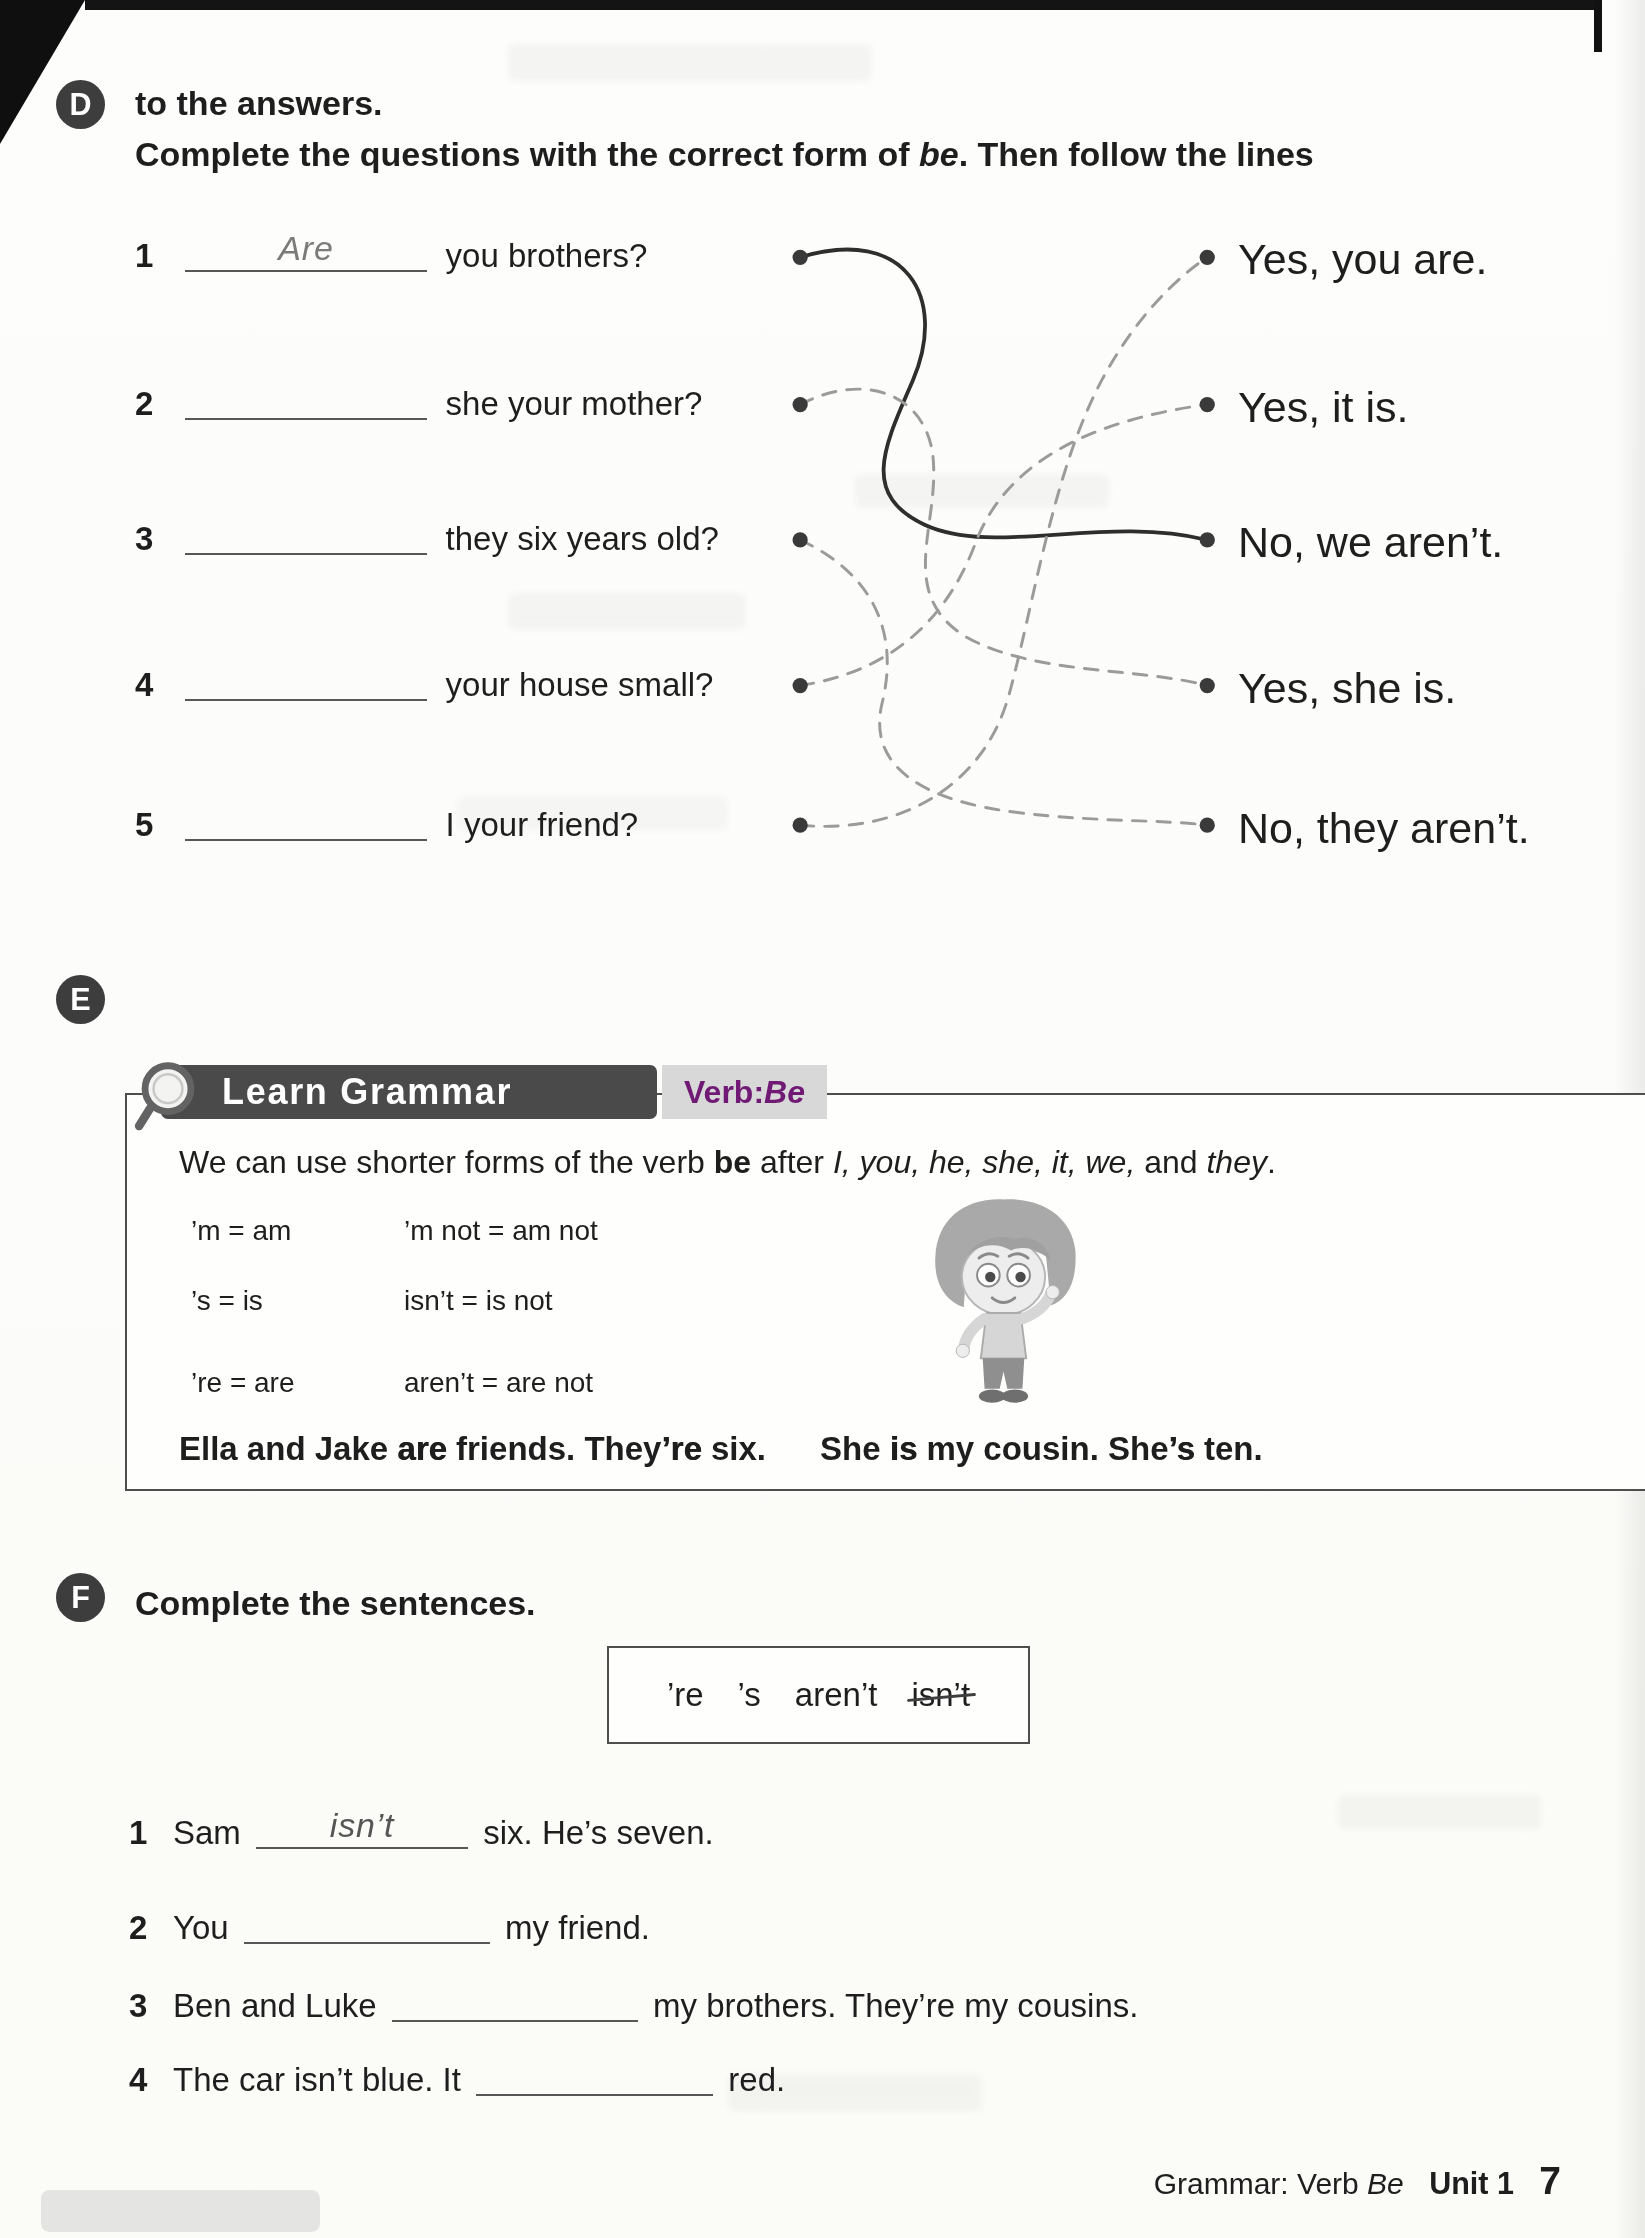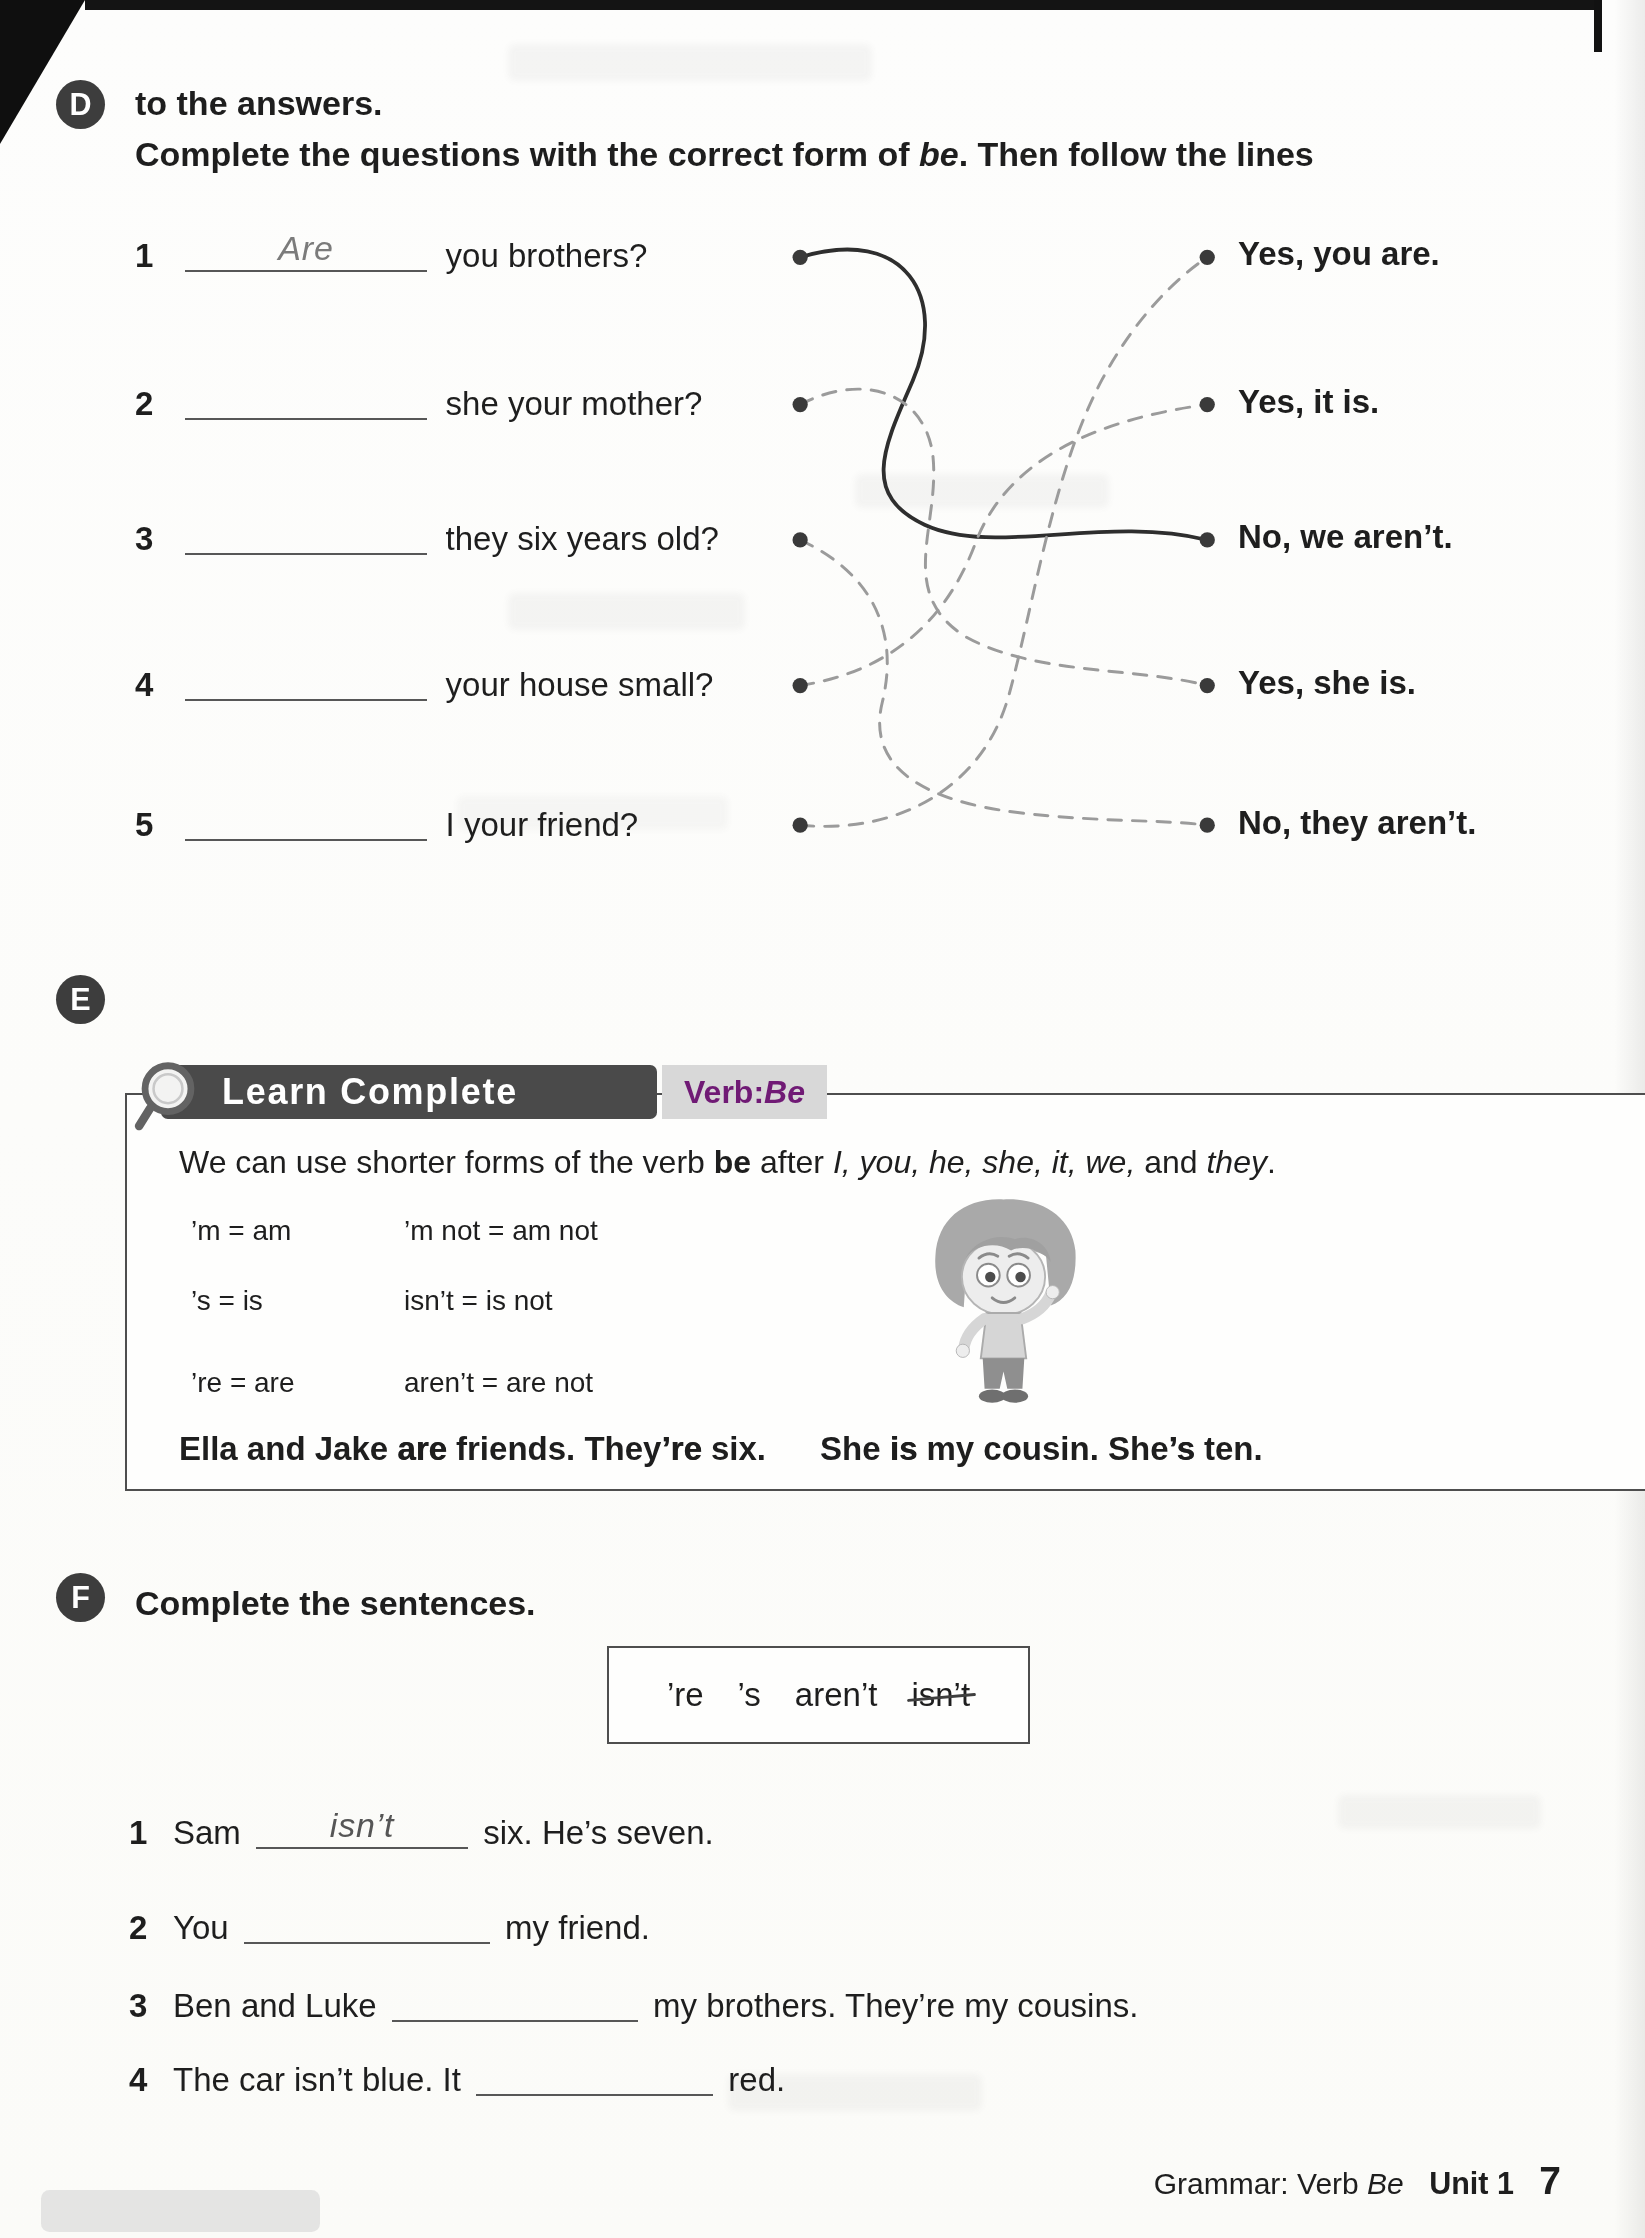--- a/index.html
+++ b/index.html
@@ -26,21 +26,21 @@
   .sec-title { position:absolute; left:135px; font-size:34px; font-weight:bold; line-height:1.5; }
   .sec-title .it { font-style:italic; font-weight:bold; }
 
   
   .q-row { position:absolute; left:135px; font-size:33px; white-space:nowrap; }
   .q-num { display:inline-block; width:50px; font-weight:bold; }
   .q-blank { display:inline-block; width:242px; height:1.05em; border-bottom:2.5px solid #575757;
              margin-right:18.6px; position:relative; vertical-align:-0.15em; text-align:center; }
   .hw { font-style:italic; letter-spacing:0.8px; color:#7b7b7b; }
   .q-blank .hw { position:absolute; left:0; right:0; bottom:1.7px; font-size:34px; }
-  .a-row { position:absolute; left:1238px; font-size:33px; white-space:nowrap;font-weight:bold; }
+  .a-row { position:absolute; left:1238px; font-size:43px; white-space:nowrap; }
   #match-svg { position:absolute; left:0; top:0; pointer-events:none; }
   .line-solid  { fill:none; stroke:#2e2e2e; stroke-width:4.5; stroke-linecap:round; }
   .line-dashed { fill:none; stroke:#9b9b9b; stroke-width:3.5; stroke-dasharray:16 13; stroke-linecap:round; }
   .match-dot { fill:#3a3a3a; }
 
   
   .grammar-box { position:absolute; left:125px; top:1093px; width:1557px; height:398px;
                  border:2.5px solid #4e4e4e; background:#fefefd; box-sizing:border-box; }
   .lg-banner { position:absolute; left:161px; top:1065px; width:496px; height:54px; box-sizing:border-box;
                background:#4a4a4a; border-radius:6.8px; color:#fff; display:flex; align-items:center;
@@ -137,21 +137,21 @@
       <circle cx="945" cy="638" r="9" class="match-dot"></circle>
       <circle cx="1426" cy="638" r="9" class="match-dot"></circle>
       <circle cx="945" cy="810" r="9" class="match-dot"></circle>
       <circle cx="1426" cy="810" r="9" class="match-dot"></circle>
       <circle cx="945" cy="975" r="9" class="match-dot"></circle>
       <circle cx="1426" cy="975" r="9" class="match-dot"></circle>
     </svg>
 
   <div class="badge" style="left:56px; top:975px;">E</div>
 
-  <div class="lg-banner">Learn Complete</div>
+  <div class="lg-banner">Learn Grammar</div>
   <div class="lg-topic">
       <span>Verb: </span>
       <span class="it">Be</span>
     </div>
   <div class="magnifier">
     <svg width="68" height="75" viewBox="0 0 80 88">
       <circle cx="40" cy="36" r="27" fill="#f3f3f2" stroke="#636363" stroke-width="8"></circle>
       <circle cx="40" cy="36" r="17" fill="none" stroke="#c9c9c9" stroke-width="3"></circle>
       <line x1="19" y1="59" x2="6" y2="80" stroke="#636363" stroke-width="10" stroke-linecap="round"></line>
     </svg>

